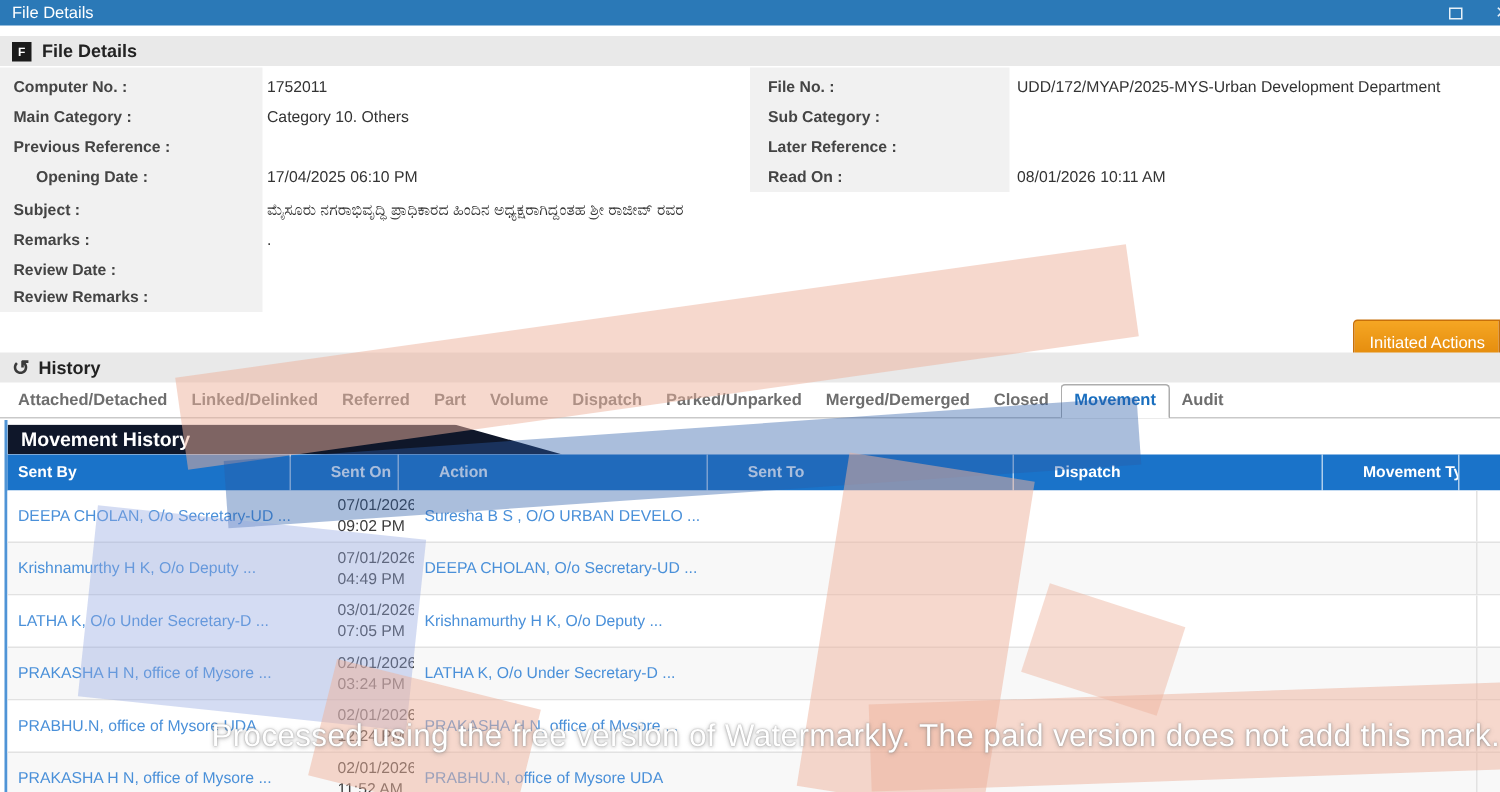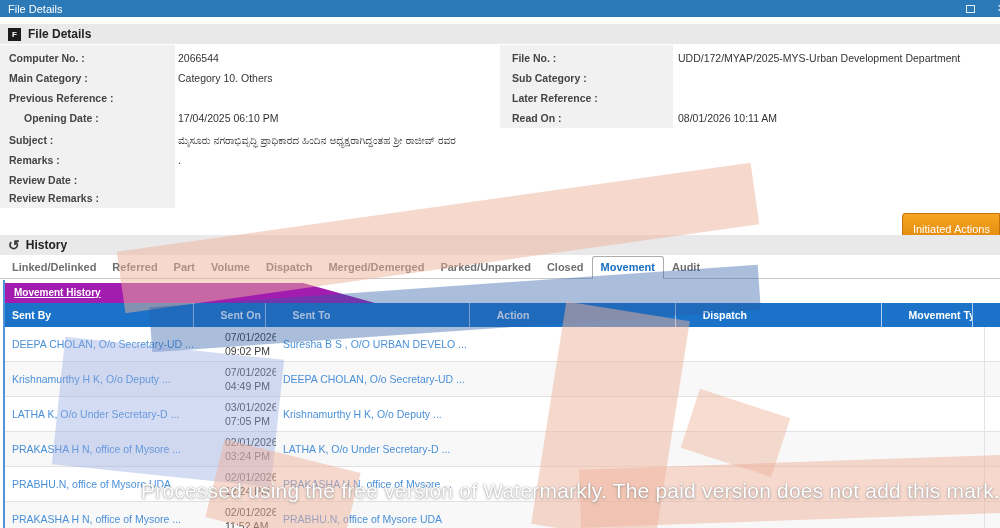--- a/index.html
+++ b/index.html
@@ -52,24 +52,23 @@
     border-bottom:1px solid #c9c9c9; font-size:11px; font-weight:bold; color:#6e6e6e;
   }
   .tab { padding:4px 8px 5px; cursor:pointer; white-space:nowrap; }
   .tab.active {
     color:#1a6fbf; background:#fff; border:1px solid #adadad; border-bottom:1px solid #fff;
     border-radius:3px 3px 0 0; margin-bottom:-1px;
   }
   
   .panel { position:absolute; top:280px; left:3px; width:997px; height:248px; border-left:2px solid #4f94d6; }
   .mh-label {
-    position:absolute; top:3px; left:0; width:370px; height:20px; background:#a21caf;
-    color:#fff; font-weight:bold; font-size:10px; line-height:20px; padding-left:9px;
+    position:absolute; top:3px; left:0; width:370px; height:20px; background:#0f172a;
+    color:#fff; font-weight:bold; font-size:13px; line-height:20px; padding-left:9px;
     clip-path:polygon(0 0, calc(100% - 72px) 0, 100% 100%, 0 100%);
-    text-decoration:underline;
   }
   .thead { position:absolute; top:23px; left:0; width:995px; height:24px; background:#1a73c9; display:flex;gap:20px; }
   .th {
     color:#fff; font-weight:bold; font-size:10.5px; line-height:24px; padding-left:7px;
     border-right:1px solid rgba(255,255,255,.65); white-space:nowrap; overflow:hidden;
   }
   .sort-icon { font-size:10px; margin-left:3px; cursor:pointer; letter-spacing:-2px; }
   .tbody { position:absolute; top:47px; left:0; width:995px; }
   .trow { display:flex; height:35px; border-bottom:1px solid #e2e2e2; background:#fff; }
   .trow.alt { background:#f8f8f8; }
@@ -108,21 +107,21 @@
 
 <div class="section-hdr" id="fd-hdr">
   <span class="fd-icon">F</span>
   <span>File Details</span>
 </div>
 
 <div class="label-block" id="lb-left"></div>
 <div class="label-block" id="lb-right"></div>
 
 <div class="flabel" style="left:0;top:48px">Computer No. :</div>
-<div class="fvalue" style="left:178px;top:48px">2066544</div>
+<div class="fvalue" style="left:178px;top:48px">1752011</div>
 <div class="flabel" style="left:0;top:68px">Main Category :</div>
 <div class="fvalue" style="left:178px;top:68px">Category 10. Others</div>
 <div class="flabel" style="left:0;top:88px">Previous Reference :</div>
 <div class="fvalue" style="left:178px;top:88px"></div>
 <div class="flabel" style="left:15px;top:108px">Opening Date :</div>
 <div class="fvalue" style="left:178px;top:108px">17/04/2025 06:10 PM</div>
 <div class="flabel" style="left:0;top:130px">Subject :</div>
 <div class="fvalue" style="left:178px;top:130px;width:800px">ಮೈಸೂರು ನಗರಾಭಿವೃದ್ಧಿ ಪ್ರಾಧಿಕಾರದ ಹಿಂದಿನ ಅಧ್ಯಕ್ಷರಾಗಿದ್ದಂತಹ ಶ್ರೀ ರಾಜೀವ್ ರವರ</div>
 <div class="flabel" style="left:0;top:150px">Remarks :</div>
 <div class="fvalue" style="left:178px;top:150px">.</div>
@@ -141,40 +140,41 @@
 <div class="fvalue" style="left:678px;top:108px">08/01/2026 10:11 AM</div>
 
 <button class="init-btn">Initiated Actions</button>
 
 <div class="section-hdr" id="hist-hdr">
   <span class="hist-icon">↺</span>
   <span>History</span>
 </div>
 
 <div class="tabs">
+  <span class="tab">Attached/Detached</span>
   <span class="tab">Linked/Delinked</span>
   <span class="tab">Referred</span>
   <span class="tab">Part</span>
   <span class="tab">Volume</span>
   <span class="tab">Dispatch</span>
+  <span class="tab">Parked/Unparked</span>
   <span class="tab">Merged/Demerged</span>
-  <span class="tab">Parked/Unparked</span>
   <span class="tab">Closed</span>
   <span class="tab active">Movement</span>
   <span class="tab">Audit</span>
 </div>
 
 <div class="panel">
   <div class="mh-label">Movement History</div>
 
   <div class="thead">
     <div class="th w-sentby">Sent By</div>
     <div class="th w-senton"><span>Sent On</span><span class="sort-icon">↑↓</span></div>
+    <div class="th w-action">Action</div>
     <div class="th w-sentto">Sent To</div>
-    <div class="th w-action">Action</div>
     <div class="th w-remarks">Dispatch</div>
     <div class="th w-mtype">Movement Type</div>
     <div class="th w-x" style="border-right:none"></div>
   </div>
 
   <div class="tbody">
     <div class="trow">
       <div class="td link w-sentby">DEEPA CHOLAN, O/o Secretary-UD ...</div>
       <div class="td date w-senton">
           <span>07/01/2026</span>

